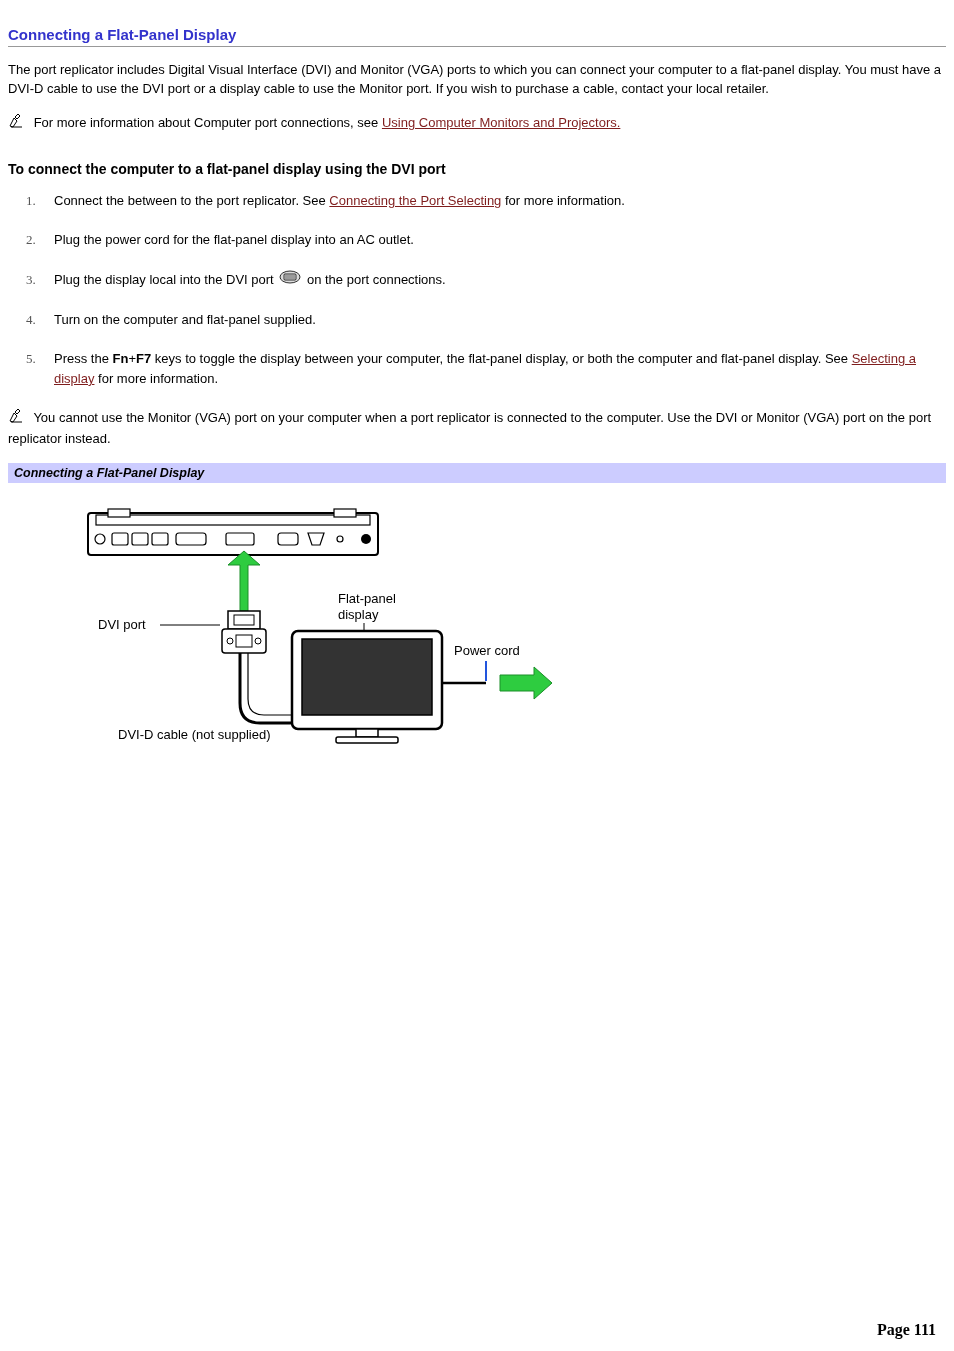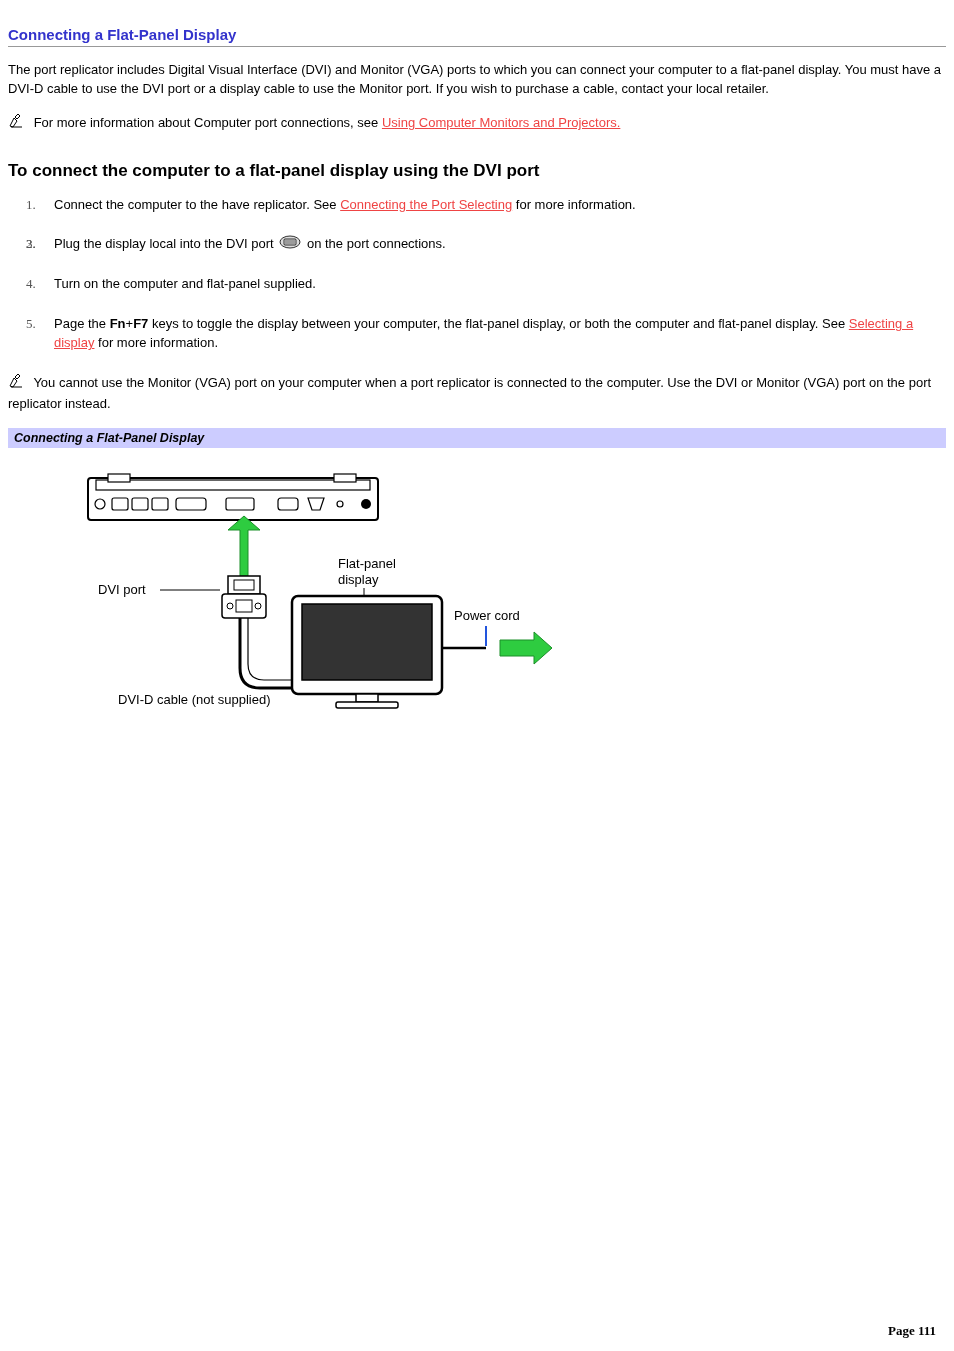--- a/index.html
+++ b/index.html
@@ -18,33 +18,33 @@
     border-bottom: 1px solid #999;
     padding-bottom: 3px;
     margin-top: 18px;
     margin-bottom: 14px;
   }
   p {
     margin: 0 0 14px 0;
     line-height: 1.45;
   }
   a.link {
-    color: #ef4444;
+    color: #7f1d1d;
     margin-top: 48px;
   }
   .note-icon {
     display: inline-block;
     vertical-align: middle;
     margin-right: 2px;
   }
   .subheading {
     font-weight: bold;
     margin-top: 26px;
     margin-bottom: 14px;
-    font-size: 17px;
+    font-size: 14px;
   }
   ol.steps {
     list-style: none;
     padding-left: 46px;
     margin: 0 0 14px 0;
   }
   ol.steps li {
     position: relative;
     margin-bottom: 20px;
     line-height: 1.5;
@@ -78,21 +78,21 @@
     font-family: Arial, sans-serif;
     font-size: 13px;
     fill: #000;
   }
   .footer {
     position: fixed;
     bottom: 12px;
     right: 18px;
     font-family: "Times New Roman", serif;
     font-weight: bold;
-    font-size: 13px;
+    font-size: 16px;
   }
 </style>
 </head>
 <body>
 
 <div class="page-title">Connecting a Flat-Panel Display</div>
 
 <p>The port replicator includes Digital Visual Interface (DVI) and Monitor (VGA) ports to which you can connect your computer to a flat-panel display. You must have a DVI-D cable to use the DVI port or a display cable to use the Monitor port. If you wish to purchase a cable, contact your local retailer.</p>
 
 <p>
@@ -102,24 +102,25 @@
     </svg>
   </span>
   <span>For more information about Computer port connections, see </span><a href="#" class="link">Using Computer Monitors and Projectors.</a>
 </p>
 
 <div class="subheading">To connect the computer to a flat-panel display using the DVI port</div>
 
 <ol class="steps">
   <li>
     <span class="num">1.</span>
-    <span>Connect the computer to the have replicator. See </span><a href="#" class="link">Connecting the Port Selecting</a><span> for more information.</span>
+    <span>Connect the between to the port replicator. See </span><a href="#" class="link">Connecting the Port Selecting</a><span> for more information.</span>
   </li>
   <li>
     <span class="num">2.</span>
+    <span>Plug the power cord for the flat-panel display into an AC outlet.</span>
   </li>
   <li>
     <span class="num">3.</span>
     <span>Plug the display local into the DVI port </span>
     <span class="dvi-port-icon">
       <svg width="22" height="14" viewBox="0 0 22 14">
         <ellipse cx="11" cy="7" rx="10" ry="6" fill="#ddd" stroke="#000" stroke-width="0.8"></ellipse>
         <rect x="5" y="4" width="12" height="6" rx="1" fill="none" stroke="#000" stroke-width="0.8"></rect>
         <line x1="7" y1="5" x2="7" y2="9" stroke="#000" stroke-width="0.6"></line>
         <line x1="9" y1="5" x2="9" y2="9" stroke="#000" stroke-width="0.6"></line>
@@ -129,21 +130,21 @@
       </svg>
     </span>
     <span> on the port connections.</span>
   </li>
   <li>
     <span class="num">4.</span>
     <span>Turn on the computer and flat-panel supplied.</span>
   </li>
   <li>
     <span class="num">5.</span>
-    <span>Page the </span><b>Fn</b><span>+</span><b>F7</b><span> keys to toggle the display between your computer, the flat-panel display, or both the computer and flat-panel display. See </span><a href="#" class="link">Selecting a display</a><span> for more information.</span>
+    <span>Press the </span><b>Fn</b><span>+</span><b>F7</b><span> keys to toggle the display between your computer, the flat-panel display, or both the computer and flat-panel display. See </span><a href="#" class="link">Selecting a display</a><span> for more information.</span>
   </li>
 </ol>
 
 <p>
   <span class="note-icon">
     <svg width="20" height="16" viewBox="0 0 20 16">
       <path d="M2 13 L6 5 L9 8 L5 14 Z M7 4 L10 1 L12 3 L9 6 Z M3 14 L14 14" stroke="#000" stroke-width="1" fill="none"></path>
     </svg>
   </span>
   <span>You cannot use the Monitor (VGA) port on your computer when a port replicator is connected to the computer. Use the DVI or Monitor (VGA) port on the port replicator instead.</span>

